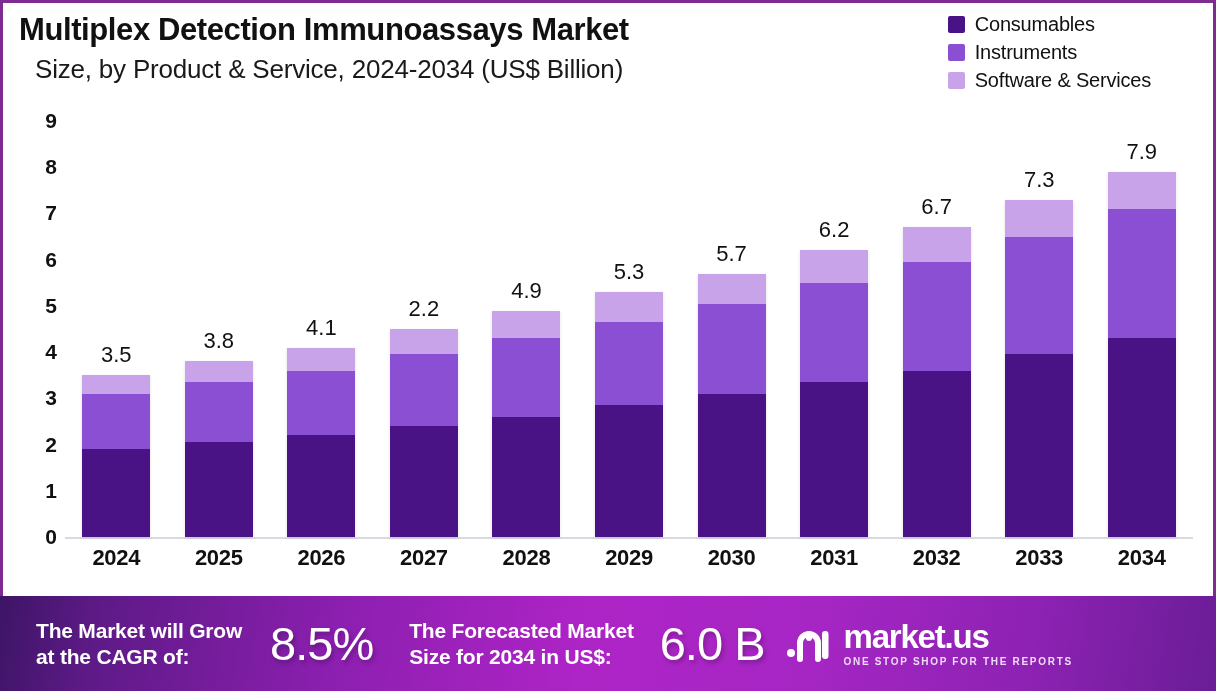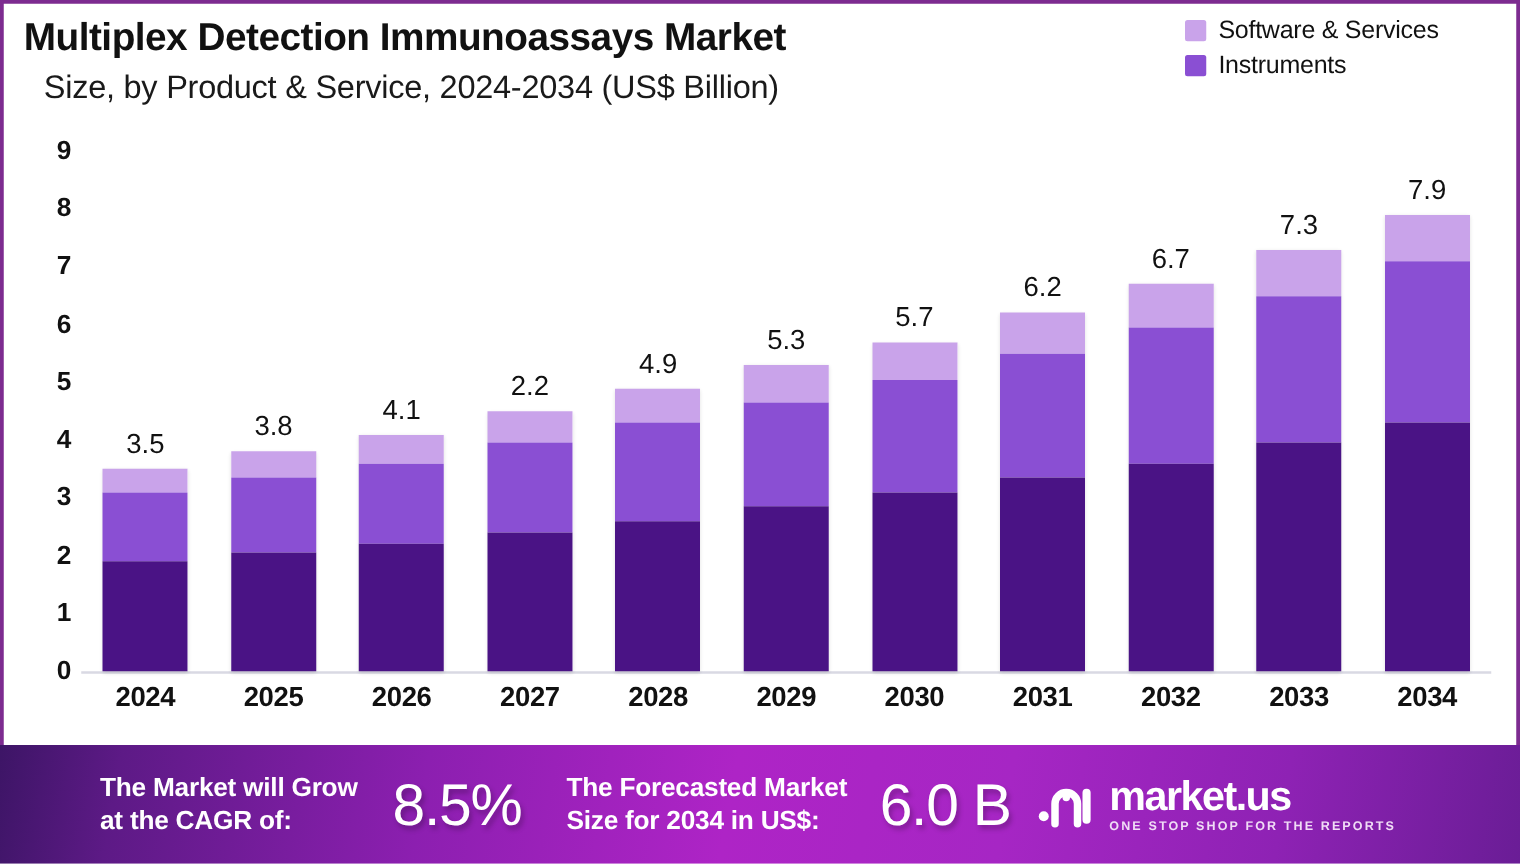--- a/index.html
+++ b/index.html
@@ -163,21 +163,20 @@
   .banner {
     position: absolute;
     left: 0; top: 596px;
     width: 1216px; height: 95px;
     background: linear-gradient(100deg,
       #3d1566 0%, #5d1a86 8%, #8c1fb0 28%,
       #ae24c6 48%, #a626c4 66%, #8e22b4 84%, #6a1d96 100%);
     display: flex;
     align-items: center;
     overflow: hidden;
-    padding-left: 44px;
   }
   .banner-text {
     color: #ffffff;
     font-size: 21px;
     font-weight: bold;
     line-height: 1.22;
     letter-spacing: -0.2px;
     white-space: pre-line;
   }
   .banner-cagr-text { margin-left: 36px; }
@@ -232,26 +231,30 @@
 
   <div class="chart-card">
 
     <div class="header">
       <div class="title">Multiplex Detection Immunoassays Market</div>
       <div class="subtitle">Size, by Product &amp; Service, 2024-2034 (US$ Billion)</div>
     </div>
 
     <div class="legend" id="legend">
         <div class="legend-item">
-          <span class="legend-swatch" style="background: rgb(201, 163, 234);"></span>
-          <span class="legend-label">Software &amp; Services</span>
+          <span class="legend-swatch" style="background: rgb(74, 19, 133);"></span>
+          <span class="legend-label">Consumables</span>
         </div>
         <div class="legend-item">
           <span class="legend-swatch" style="background: rgb(138, 79, 211);"></span>
           <span class="legend-label">Instruments</span>
+        </div>
+        <div class="legend-item">
+          <span class="legend-swatch" style="background: rgb(201, 163, 234);"></span>
+          <span class="legend-label">Software &amp; Services</span>
         </div>
       </div>
 
     <div class="plot">
       <div class="yaxis" id="yaxis">
           <div class="ytick" style="top: 416px;">0</div>
           <div class="ytick" style="top: 369.778px;">1</div>
           <div class="ytick" style="top: 323.556px;">2</div>
           <div class="ytick" style="top: 277.333px;">3</div>
           <div class="ytick" style="top: 231.111px;">4</div>

